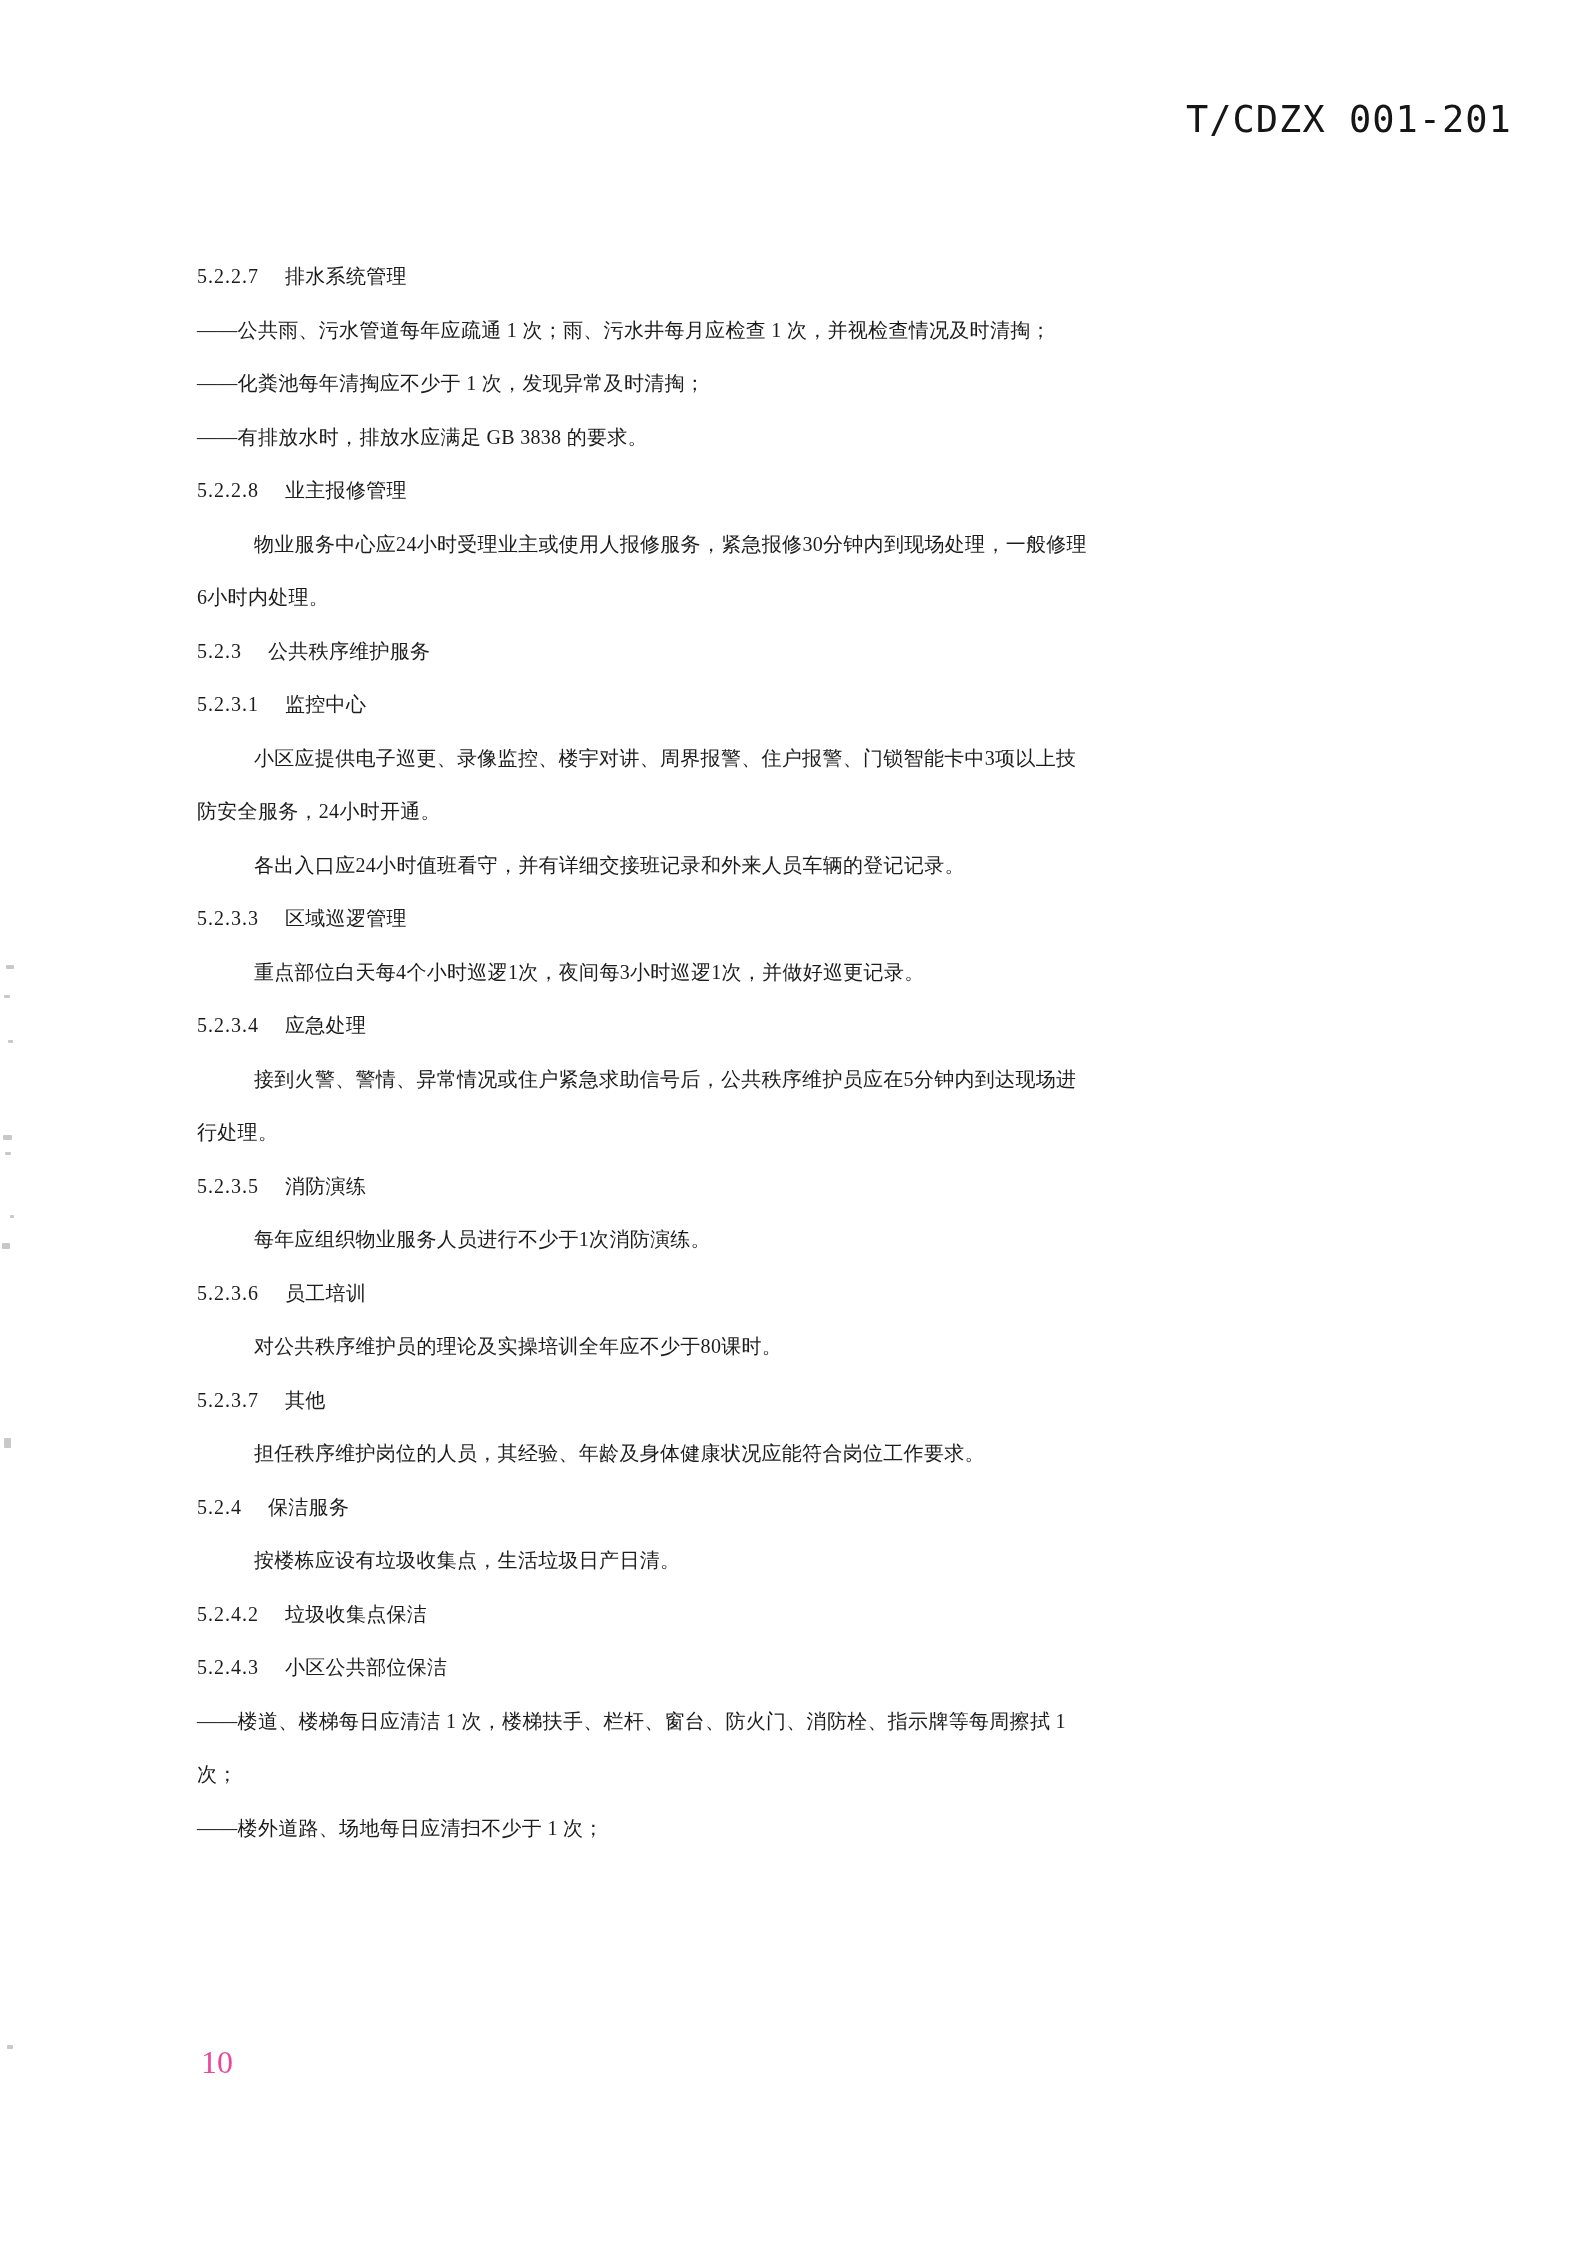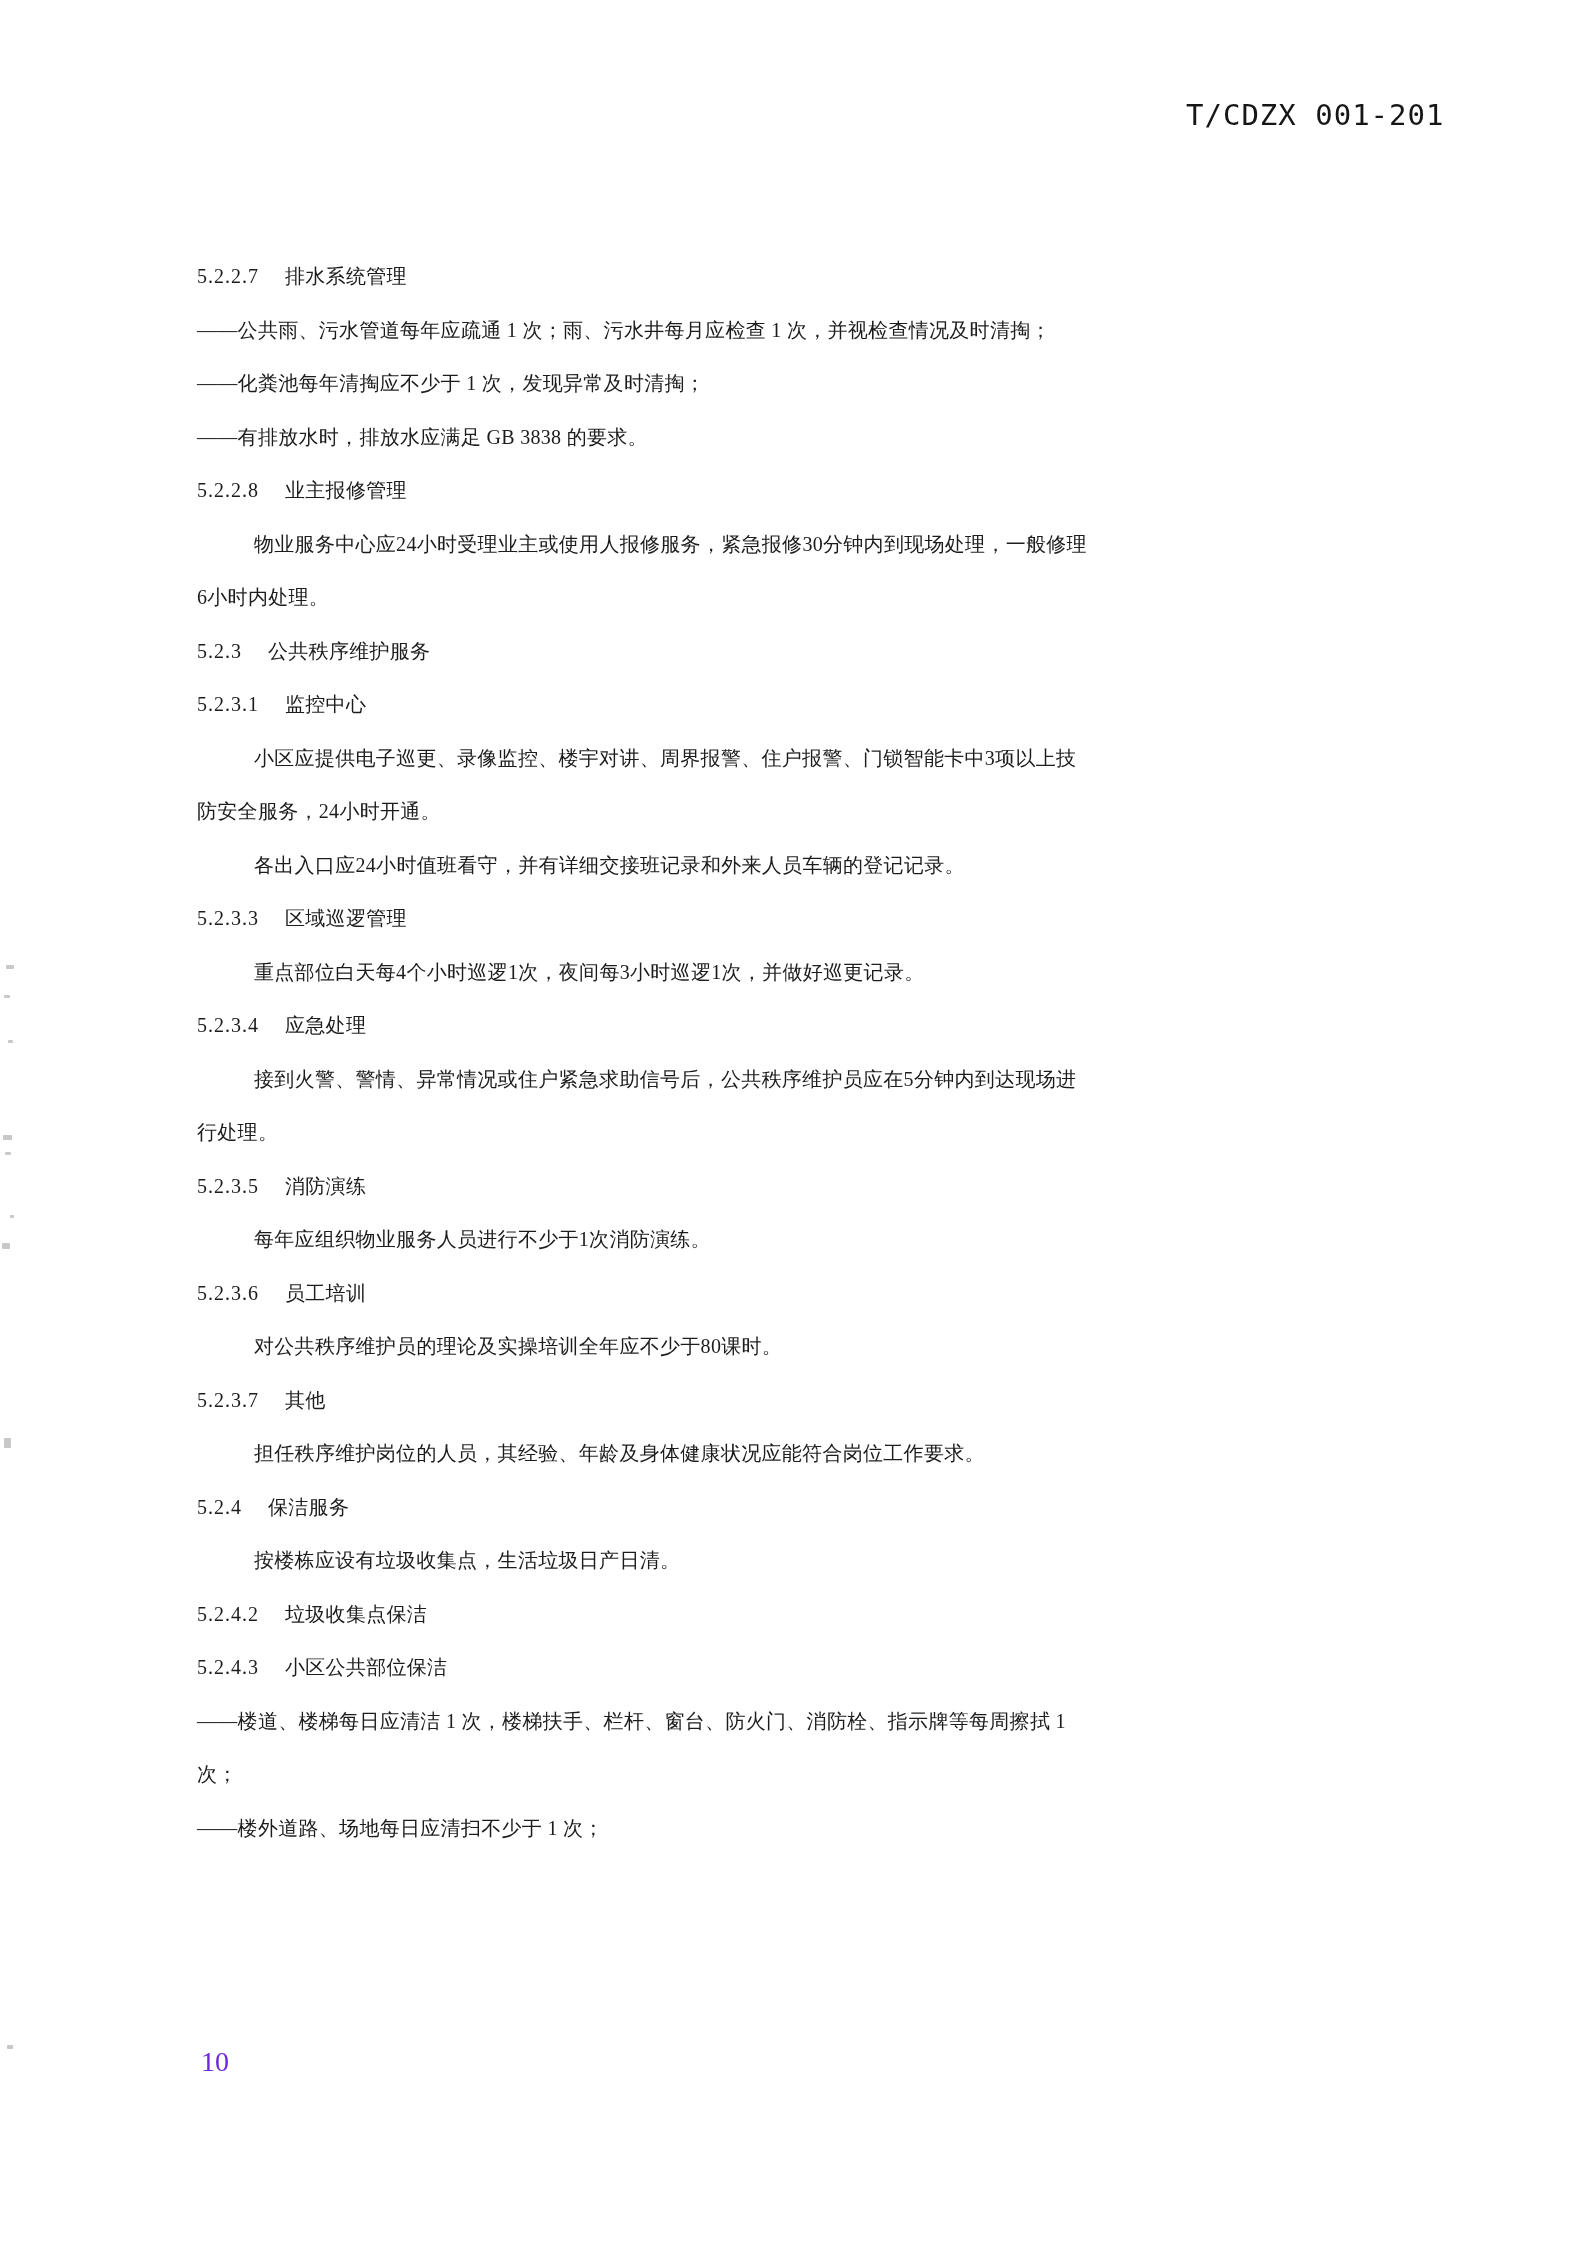--- a/index.html
+++ b/index.html
@@ -10,21 +10,21 @@
     background: #ffffff;
     font-family: "Liberation Serif", "DejaVu Serif", serif;
     color: #1c1c1c;
     overflow: hidden;
   }
   .std-code {
     position: absolute;
     left: 1186px;
     top: 98px;
     font-family: "DejaVu Sans Mono", "Liberation Mono", monospace;
-    font-size: 29px;
+    font-size: 37px;
     letter-spacing: 1px;
     color: #161616;
     white-space: nowrap;
   }
   .content {
     position: absolute;
     left: 197px;
     top: 250px;
     width: 1268px;
   }
@@ -39,23 +39,23 @@
     display: inline-block;
     margin-right: 26px;
     letter-spacing: 1px;
   }
   .line.pf { text-indent: 57px; }
   .line.d, .line.pc { text-indent: 0; }
   .page-number {
     position: absolute;
     left: 201px;
     top: 2042px;
-    font-size: 28px;
+    font-size: 32px;
     line-height: 40px;
-    color: #6d28d9;
+    color: #ec4899;
   }
   .speck {
     position: absolute;
     background: #9a9a9a;
     opacity: 0.55;
     border-radius: 1px;
   }
 </style>
 </head>
 <body>

